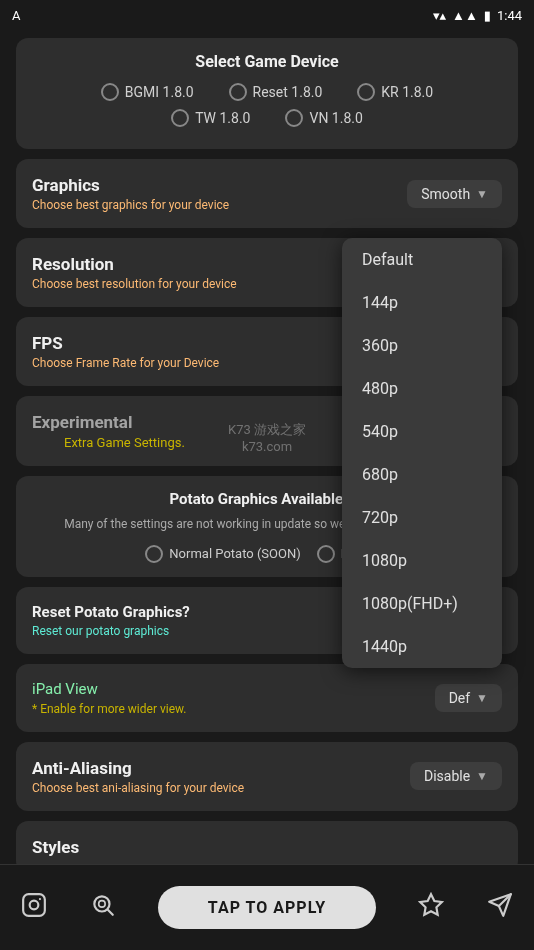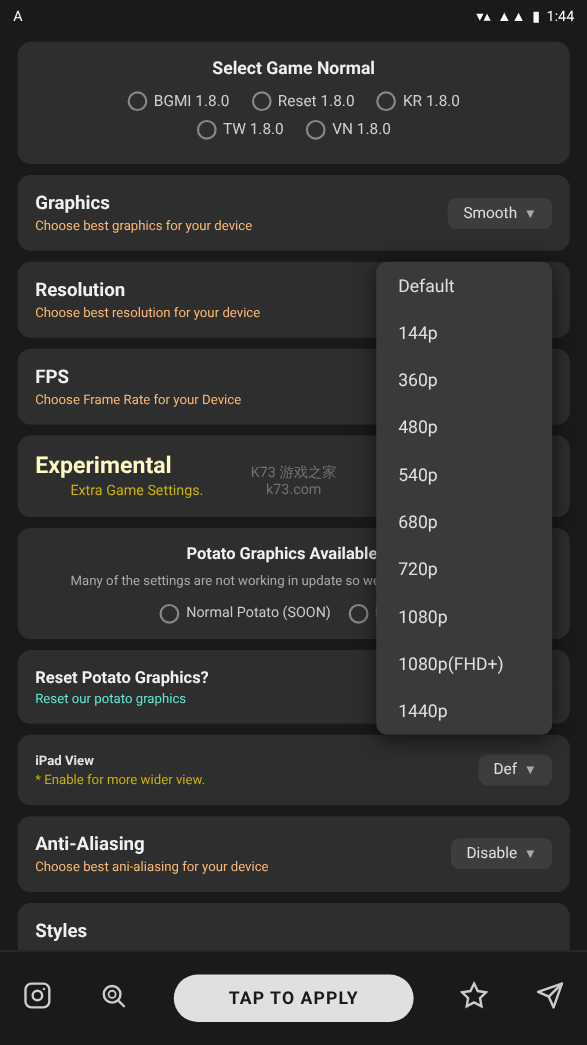--- a/index.html
+++ b/index.html
@@ -56,21 +56,21 @@
     .game-version-title {
       font-size: 16px;
       font-weight: bold;
       color: #f0f0f0;
       margin-bottom: 12px;
     }
     .radio-row {
       display: flex;
       justify-content: center;
       align-items: center;
-      gap: 20px;
+      gap: 35px;
       margin-bottom: 8px;
       flex-wrap: wrap;
     }
     .radio-item {
       display: flex;
       align-items: center;
       gap: 6px;
       font-size: 14px;
       color: #d0d0d0;
     }
@@ -131,23 +131,23 @@
     }
     .resolution-item {
       padding: 12px 20px;
       font-size: 16px;
       color: #e0e0e0;
       cursor: pointer;
     }
 
     
     .experimental-title {
-      font-size: 21px;
-      font-weight: bold;
-      color: #fef9c3;
+      font-size: 17px;
+      font-weight: bold;
+      color: #a3a3a3;
     }
     .experimental-subtitle {
       font-size: 13px;
       color: #c8b400;
       margin-top: 3px;
       margin-left: 32px;
     }
 
     
     .popup-card {
@@ -189,23 +189,23 @@
       font-weight: bold;
       color: #f0f0f0;
     }
     .reset-subtitle {
       font-size: 12px;
       color: #5eead4;
       margin-top: 3px;
     }
 
     .ipad-title {
-      font-size: 12px;
-      font-weight: bold;
-      color: #e5e5e5;
+      font-size: 15px;
+      font-weight: normal;
+      color: #86efac;
     }
     .ipad-subtitle {
       font-size: 12px;
       color: #c8b400;
       margin-top: 4px;
     }
 
     
     .bottom-nav {
       position: fixed;
@@ -264,21 +264,21 @@
     <span>▾▴</span>
     <span>▲▲</span>
     <span>▮</span>
     <span>1:44</span>
   </span>
 </div>
 
 <div class="content-area" style="padding-bottom: 80px;">
 
   <div class="game-version-card">
-    <div class="game-version-title">Select Game Normal</div>
+    <div class="game-version-title">Select Game Device</div>
     <div class="radio-row">
       <div class="radio-item">
         <div class="radio-circle"></div>
         <span>BGMI 1.8.0</span>
       </div>
       <div class="radio-item">
         <div class="radio-circle"></div>
         <span>Reset 1.8.0</span>
       </div>
       <div class="radio-item">

